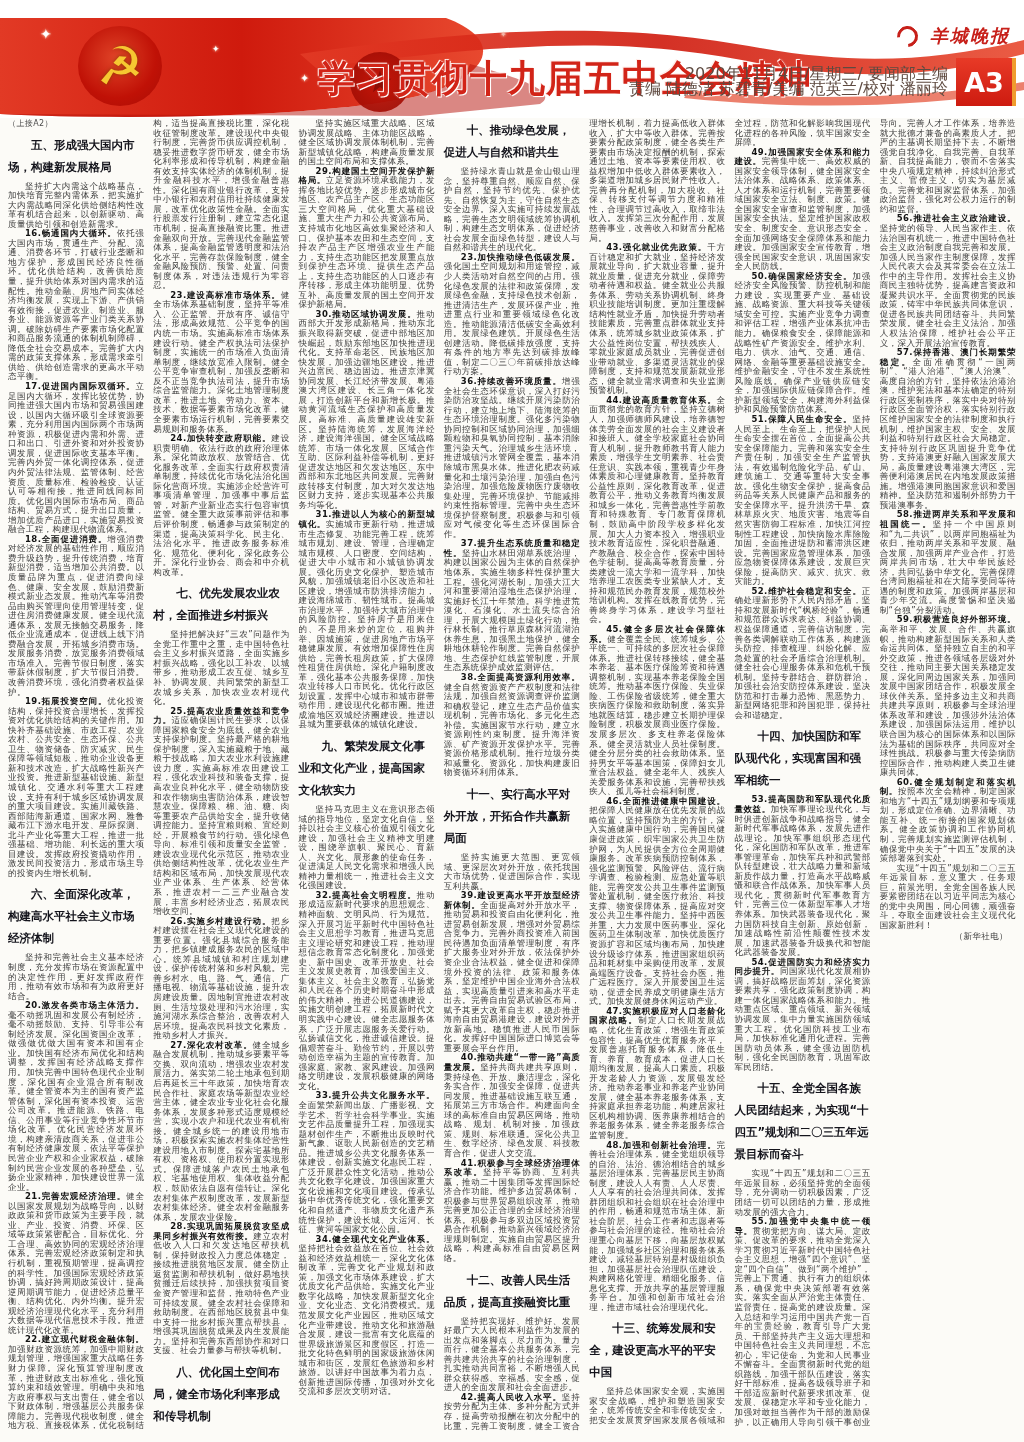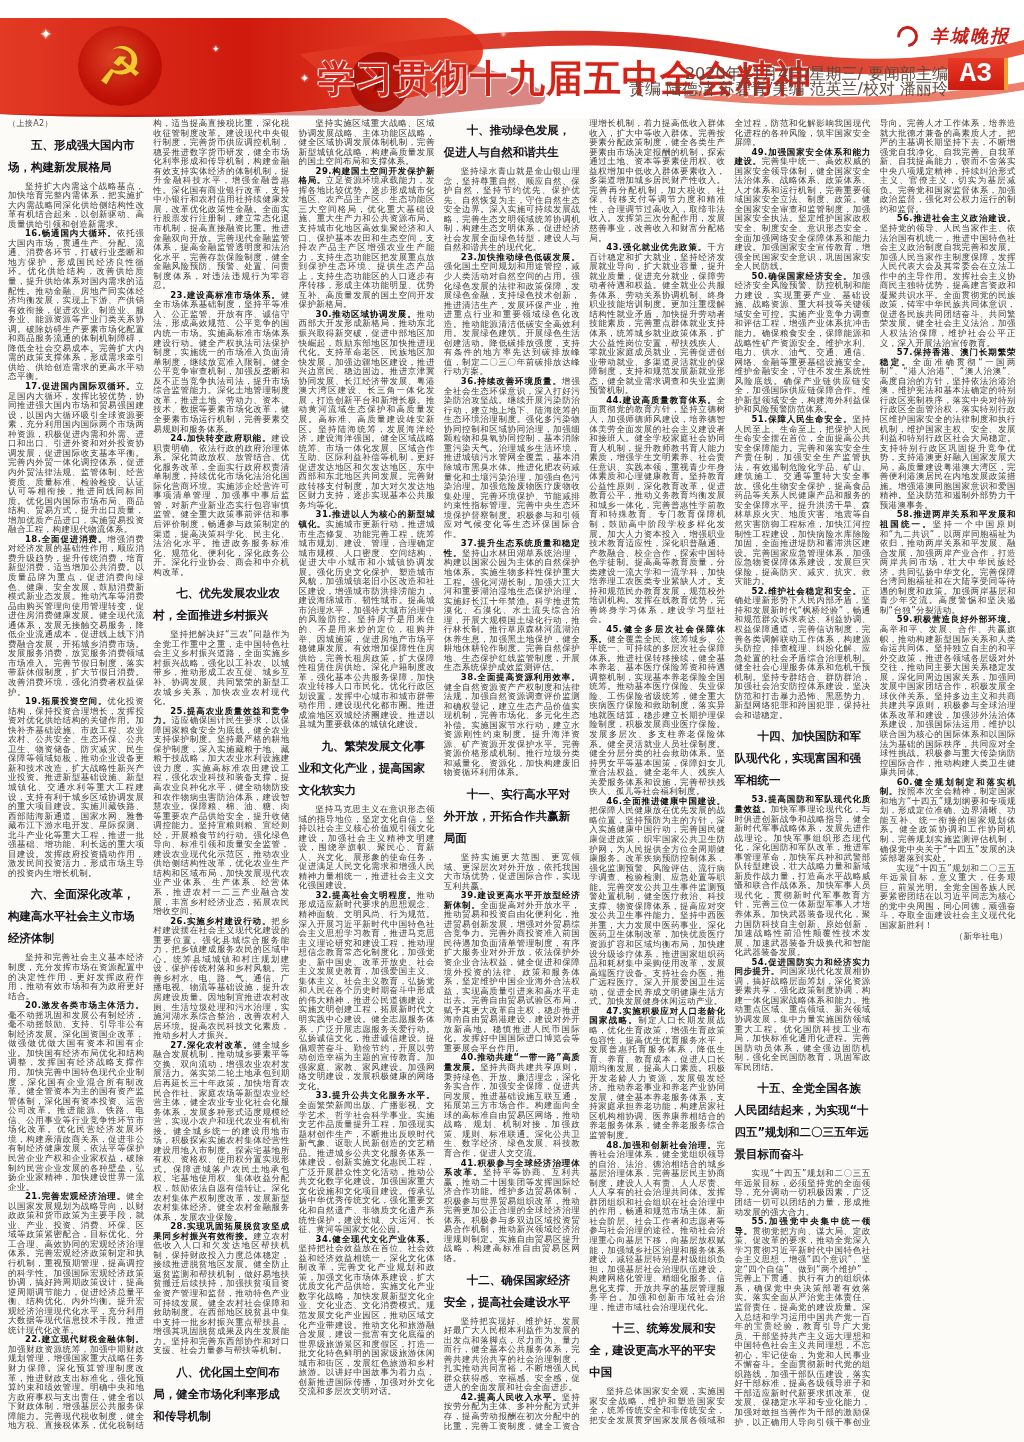--- a/index.html
+++ b/index.html
@@ -15,23 +15,23 @@
     background:radial-gradient(circle,#c41408 0%,#a50e05 70%);display:flex;align-items:center;justify-content:center;opacity:.92;}
   .star-orn span{font-size:30px;color:#870a04;line-height:1;}
   .sparkle{position:absolute;color:#fff;text-shadow:0 0 3px #ffd;}
   .banner-title{position:absolute;top:54px;left:318px;width:440px;margin:0;
     font-size:37px;font-weight:900;letter-spacing:1px;color:#d22418;white-space:nowrap;
     text-shadow:0 0 2px #fff,1px 1px 0 #fff,-1px -1px 0 #ffe9e4;}
   .paper-logo{position:absolute;top:24px;right:14px;display:flex;align-items:center;gap:12px;}
   .logo-mark{width:15px;height:15px;border:3px solid #c7201a;border-radius:50%;border-bottom-color:transparent;transform:rotate(40deg);display:inline-block;}
   .logo-text{color:#c7201a;font-weight:bold;font-style:italic;font-size:18px;letter-spacing:2px;}
   .issue-info{position:absolute;top:66px;right:76px;text-align:right;font-size:16px;line-height:15px;color:#5e4a40;}
-  .page-label{position:absolute;top:58px;right:16px;width:56px;height:32px;
+  .page-label{position:absolute;top:58px;right:8px;width:56px;height:48px;
     background:linear-gradient(180deg,#e83a27,#cd1b10);border-right:4px solid #f09c2e;
-    color:#fff;font-size:27px;font-weight:bold;display:flex;align-items:center;justify-content:center;font-family:Liberation Mono, monospace;}
+    color:#fff;font-size:27px;font-weight:bold;display:flex;align-items:center;justify-content:center;}
   
   main{position:absolute;top:119px;left:8px;width:1008px;height:1316px;
     column-count:7;column-gap:9px;column-fill:auto;
     font-size:8.5px;line-height:9.55px;letter-spacing:.4px;color:#3b3b3b;text-align:justify;overflow:hidden;}
   main p{margin:0;text-indent:2em;}
   main p b{color:#121212;font-weight:bold;}
   .sh{font-size:11.5px;line-height:22px;font-weight:bold;color:#14141c;letter-spacing:0;
     margin:5px 0 4px;text-indent:2em;text-align:left;}
   .note{text-indent:0;font-size:8px;color:#4a4a4a;margin-bottom:4px;}
   .sign{text-indent:0;text-align:right;padding-right:8px;margin-top:2px;}
@@ -112,21 +112,21 @@
       <p>坚持绿水青山就是金山银山理念，坚持尊重自然、顺应自然、保护自然，坚持节约优先、保护优先、自然恢复为主，守住自然生态安全边界。深入实施可持续发展战略，完善生态文明领域统筹协调机制，构建生态文明体系，促进经济社会发展全面绿色转型，建设人与自然和谐共生的现代化。</p>
       <p><b>23.加快推动绿色低碳发展。</b>强化国土空间规划和用途管控，减少人类活动对自然空间的占用。强化绿色发展的法律和政策保障，发展绿色金融，支持绿色技术创新，推进清洁生产，发展环保产业，推进重点行业和重要领域绿色化改造。推动能源清洁低碳安全高效利用。发展绿色建筑。开展绿色生活创建活动。降低碳排放强度，支持有条件的地方率先达到碳排放峰值，制定二〇三〇年前碳排放达峰行动方案。</p>
       <p><b>36.持续改善环境质量。</b>增强全社会生态环保意识，深入打好污染防治攻坚战。继续开展污染防治行动，建立地上地下、陆海统筹的生态环境治理制度。强化多污染物协同控制和区域协同治理，加强细颗粒物和臭氧协同控制，基本消除重污染天气。治理城乡生活环境，推进城镇污水管网全覆盖，基本消除城市黑臭水体。推进化肥农药减量化和土壤污染治理，加强白色污染治理。加强危险废物医疗废物收集处理。完善环境保护、节能减排约束性指标管理。完善中央生态环境保护督察制度。积极参与和引领应对气候变化等生态环保国际合作。</p>
       <p><b>37.提升生态系统质量和稳定性。</b>坚持山水林田湖草系统治理，构建以国家公园为主体的自然保护地体系。实施生物多样性保护重大工程。强化河湖长制，加强大江大河和重要湖泊湿地生态保护治理，实施好长江十年禁渔。科学推进荒漠化、石漠化、水土流失综合治理，开展大规模国土绿化行动，推行林长制。推行草原森林河流湖泊休养生息，加强黑土地保护，健全耕地休耕轮作制度。完善自然保护地、生态保护红线监管制度，开展生态系统保护成效监测评估。</p>
       <p><b>38.全面提高资源利用效率。</b>健全自然资源资产产权制度和法律法规，加强自然资源调查评价监测和确权登记，建立生态产品价值实现机制，完善市场化、多元化生态补偿。实施国家节水行动，建立水资源刚性约束制度。提升海洋资源、矿产资源开发保护水平。完善资源价格形成机制。推行垃圾分类和减量化、资源化，加快构建废旧物资循环利用体系。</p>
       <h3 class="sh">十一、实行高水平对外开放，开拓合作共赢新局面</h3>
       <p>坚持实施更大范围、更宽领域、更深层次对外开放，依托我国大市场优势，促进国际合作，实现互利共赢。</p>
       <p><b>39.建设更高水平开放型经济新体制。</b>全面提高对外开放水平，推动贸易和投资自由化便利化，推进贸易创新发展，增强对外贸易综合竞争力。完善外商投资准入前国民待遇加负面清单管理制度，有序扩大服务业对外开放，依法保护外资企业合法权益，健全促进和保障境外投资的法律、政策和服务体系，坚定维护中国企业海外合法权益，实现高质量引进来和高水平走出去。完善自由贸易试验区布局，赋予其更大改革自主权，稳步推进海南自由贸易港建设，建设对外开放新高地。稳慎推进人民币国际化。发挥好中国国际进口博览会等重要展会平台作用。</p>
       <p><b>40.推动共建“一带一路”高质量发展。</b>坚持共商共建共享原则，秉持绿色、开放、廉洁理念，深化务实合作，加强安全保障，促进共同发展。推进基础设施互联互通，拓展第三方市场合作。构建面向全球的高标准自由贸易区网络，推动战略、规划、机制对接，加强政策、规则、标准联通。深化公共卫生、数字经济、绿色发展、科技教育合作，促进人文交流。</p>
       <p><b>41.积极参与全球经济治理体系改革。</b>坚持平等协商、互利共赢，推动二十国集团等发挥国际经济合作功能。维护多边贸易体制，积极参与世界贸易组织改革，推动完善更加公正合理的全球经济治理体系。积极参与多双边区域投资贸易合作机制，推动新兴领域经济治理规则制定。实施自由贸易区提升战略，构建高标准自由贸易区网络。</p>
-      <h3 class="sh">十二、确保国家经济安全，提高社会建设水平</h3>
+      <h3 class="sh">十二、改善人民生活品质，提高直接融资比重</h3>
       <p>坚持把实现好、维护好、发展好最广大人民根本利益作为发展的出发点和落脚点，尽力而为、量力而行，健全基本公共服务体系，完善共建共治共享的社会治理制度，扎实推动共同富裕，不断增强人民群众获得感、幸福感、安全感，促进人的全面发展和社会全面进步。</p>
       <p><b>42.提高人民收入水平。</b>坚持按劳分配为主体、多种分配方式并存，提高劳动报酬在初次分配中的比重，完善工资制度，健全工资合理增长机制，着力提高低收入群体收入，扩大中等收入群体。完善按要素分配政策制度，健全各类生产要素由市场决定报酬的机制，探索通过土地、资本等要素使用权、收益权增加中低收入群体要素收入，多渠道增加城乡居民财产性收入。完善再分配机制，加大税收、社保、转移支付等调节力度和精准性，合理调节过高收入，取缔非法收入。发挥第三次分配作用，发展慈善事业，改善收入和财富分配格局。</p>
       <p><b>43.强化就业优先政策。</b>千方百计稳定和扩大就业，坚持经济发展就业导向，扩大就业容量，提升就业质量，促进充分就业，保障劳动者待遇和权益。健全就业公共服务体系、劳动关系协调机制、终身职业技能培训制度。更加注重缓解结构性就业矛盾，加快提升劳动者技能素质，完善重点群体就业支持体系，统筹城乡就业政策体系，扩大公益性岗位安置，帮扶残疾人、零就业家庭成员就业，完善促进创业带动就业、多渠道灵活就业的保障制度，支持和规范发展新就业形态，健全就业需求调查和失业监测预警机制。</p>
       <p><b>44.建设高质量教育体系。</b>全面贯彻党的教育方针，坚持立德树人，加强师德师风建设，培养德智体美劳全面发展的社会主义建设者和接班人。健全学校家庭社会协同育人机制，提升教师教书育人能力素质，增强学生文明素养、社会责任意识、实践本领，重视青少年身体素质和心理健康教育。坚持教育公益性原则，深化教育改革，促进教育公平，推动义务教育均衡发展和城乡一体化，完善普惠性学前教育和特殊教育、专门教育保障机制，鼓励高中阶段学校多样化发展。加大人力资本投入，增强职业技术教育适应性，深化职普融通、产教融合、校企合作，探索中国特色学徒制。提高高等教育质量，分类建设一流大学和一流学科，加快培养理工农医类专业紧缺人才。支持和规范民办教育发展，规范校外培训机构。发挥在线教育优势，完善终身学习体系，建设学习型社会。</p>
       <p><b>45.健全多层次社会保障体系。</b>健全覆盖全民、统筹城乡、公平统一、可持续的多层次社会保障体系。推进社保转移接续，健全基本养老、基本医疗保险筹资和待遇调整机制，实现基本养老保险全国统筹。推动基本医疗保险、失业保险、工伤保险省级统筹，健全重大疾病医疗保险和救助制度，落实异地就医结算，稳步建立长期护理保险制度，积极发展商业医疗保险。发展多层次、多支柱养老保险体系。健全灵活就业人员社保制度。健全分层分类的社会救助体系。坚持男女平等基本国策，保障妇女儿童合法权益。健全老年人、残疾人关爱服务体系和设施，完善帮扶残疾人、孤儿等社会福利制度。</p>
       <p><b>46.全面推进健康中国建设。</b>把保障人民健康放在优先发展的战略位置，坚持预防为主的方针，深入实施健康中国行动，完善国民健康促进政策，织牢国家公共卫生防护网，为人民提供全方位全周期健康服务。改革疾病预防控制体系，强化监测预警、风险评估、流行病学调查、检验检测、应急处置等职能。完善突发公共卫生事件监测预警处置机制，健全医疗救治、科技支撑、物资保障体系，提高应对突发公共卫生事件能力。坚持中西医并重，大力发展中医药事业。深化医药卫生体制改革，加快优质医疗资源扩容和区域均衡布局，加快建设分级诊疗体系，推进国家组织药品和耗材集中采购使用改革，发展高端医疗设备。支持社会办医，推广远程医疗。深入开展爱国卫生运动，促进全民养成文明健康生活方式。加快发展健身休闲运动产业。</p>
       <p><b>47.实施积极应对人口老龄化国家战略。</b>制定人口长期发展战略，优化生育政策，增强生育政策包容性，提高优生优育服务水平，发展普惠托育服务体系，降低生育、养育、教育成本，促进人口长期均衡发展，提高人口素质。积极开发老龄人力资源，发展银发经济。推动养老事业和养老产业协同发展，健全基本养老服务体系，支持家庭承担养老功能，构建居家社区机构相协调、医养康养相结合的养老服务体系，健全养老服务综合监管制度。</p>
       <p><b>48.加强和创新社会治理。</b>完善社会治理体系，健全党组织领导的自治、法治、德治相结合的城乡基层治理体系，完善基层民主协商制度，建设人人有责、人人尽责、人人享有的社会治理共同体。发挥群团组织和社会组织在社会治理中的作用，畅通和规范市场主体、新社会阶层、社会工作者和志愿者等参与社会治理的途径。推动社会治理重心向基层下移，向基层放权赋能，加强城乡社区治理和服务体系建设，减轻基层特别是村级组织负担，加强基层社会治理队伍建设，构建网格化管理、精细化服务、信息化支撑、开放共享的基层管理服务平台。加强和创新市域社会治理，推进市域社会治理现代化。</p>
       <h3 class="sh">十三、统筹发展和安全，建设更高水平的平安中国</h3>
       <p>坚持总体国家安全观，实施国家安全战略，维护和塑造国家安全，统筹传统安全和非传统安全，把安全发展贯穿国家发展各领域和全过程，防范和化解影响我国现代化进程的各种风险，筑牢国家安全屏障。</p>

